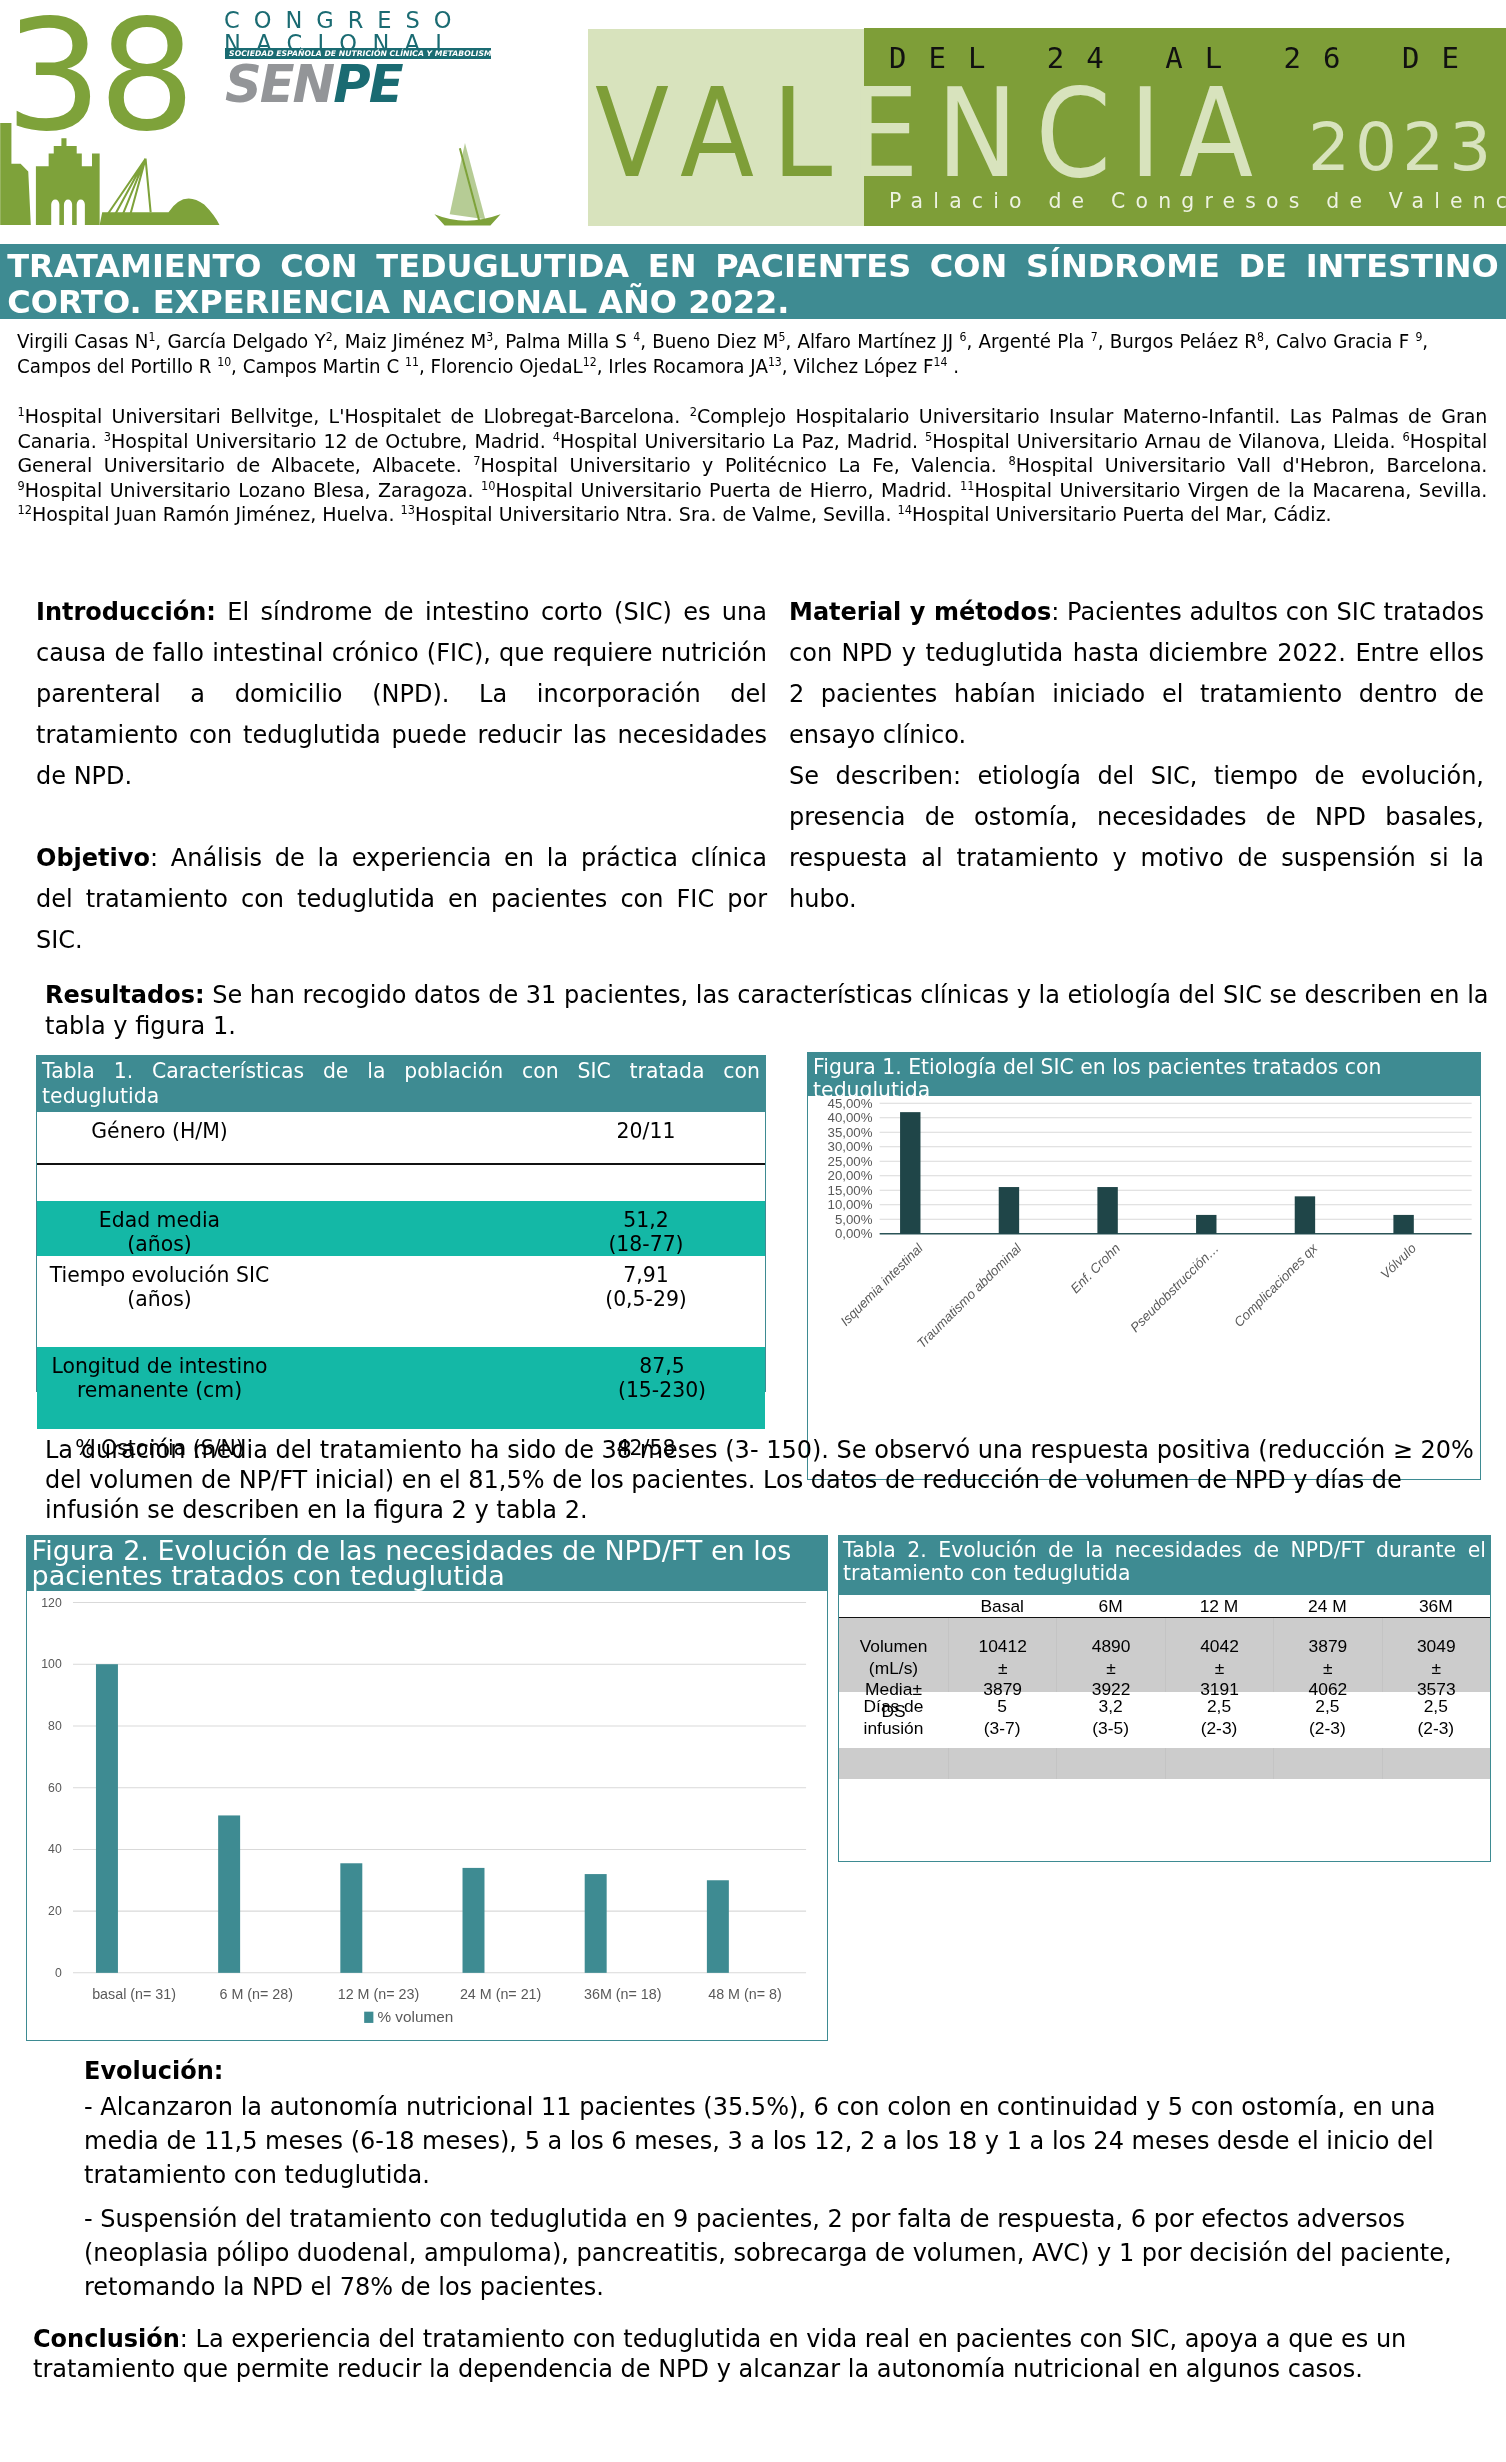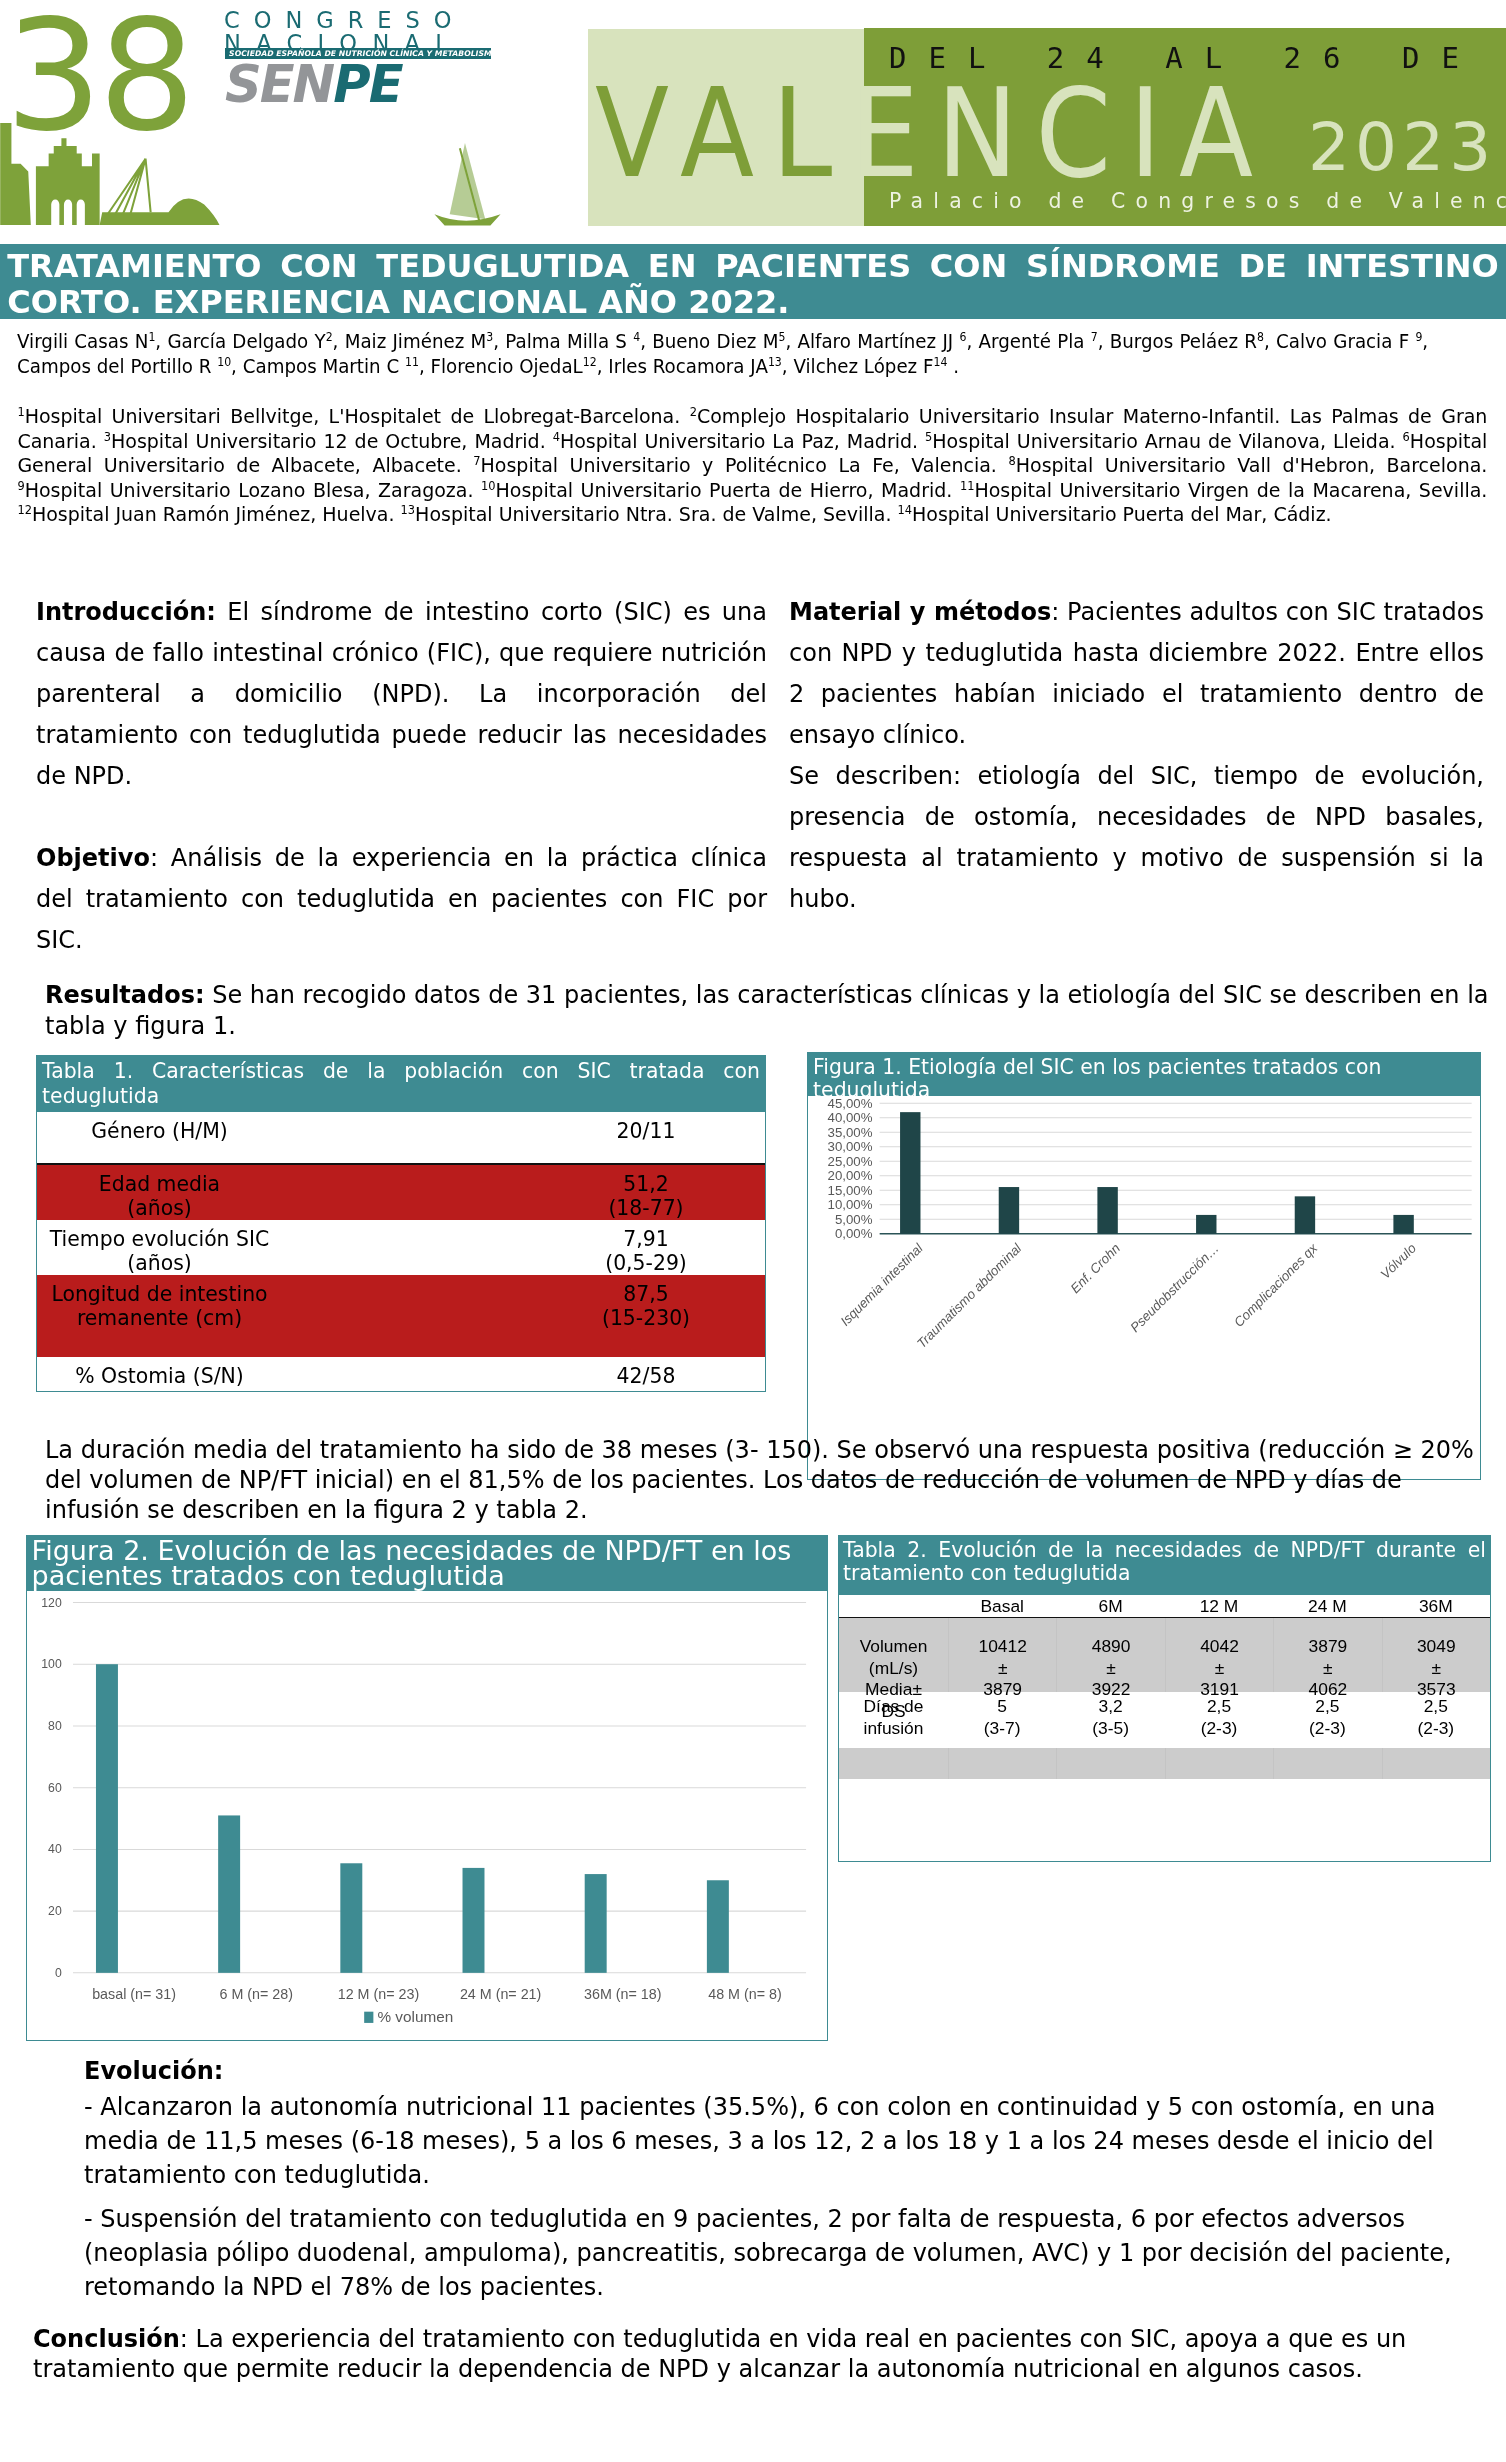--- a/index.html
+++ b/index.html
@@ -43,21 +43,21 @@
   .col .gap { height: 41px; }
   b { font-weight: 700; }
 
   .results-intro { position: absolute; left: 45px; top: 980px; width: 1446px; font-size: 24px; line-height: 31px; }
 
   
   .t1 { position: absolute; left: 36px; top: 1055px; width: 730px; height: 337px; border: 1.5px solid #3e8b92; background: #fff; }
   .panel-head { background: #3e8b92; color: #fff; font-size: 20.4px; line-height: 24.5px; padding: 3.1px 5.1px; text-align: justify; text-align-last: left; }
   .t1 .panel-head { height: 56px; }
   .t1-row { display: grid; grid-template-columns: 245px 245px 1fr; align-items: start; font-size: 20.4px; line-height: 24.5px; text-align: center; }
-  .t1-row.gray { background: #b91c1c; }
+  .t1-row.gray { background: #14b8a6; margin-top: 36px; }
   .t1-row .c { padding-top: 7.2px; }
   .t1 .divider { height: 1.5px; background: #111; }
 
   
   .f1 { position: absolute; left: 807px; top: 1052px; width: 674px; height: 428px; border: 1.5px solid #3e8b92; background: #fff; }
   .f1 .panel-head { height: 43px; font-size: 20.4px; line-height: 22.5px; text-align: left; }
   .f1-plot { position: absolute; left: 0; top: 43px; width: 671px; height: 296px; }
 
   .duration { position: absolute; left: 45px; top: 1435px; width: 1446px; font-size: 24px; line-height: 30px; }
 
@@ -148,21 +148,21 @@
       <div class="t1-row gray" style="height: 55px;">
         <div class="c">Edad media<br>(años)</div>
         <div class="c"></div>
         <div class="c">51,2<br>(18-77)</div>
       </div>
       <div class="t1-row" style="height: 55px;">
         <div class="c">Tiempo evolución SIC<br>(años)</div>
         <div class="c"></div>
         <div class="c">7,91<br>(0,5-29)</div>
       </div>
-      <div class="t1-row gray" style="height: 82px;">
+      <div class="t1-row gray" style="height: 82px; gap: 16px;">
         <div class="c">Longitud de intestino<br>remanente (cm)</div>
         <div class="c"></div>
         <div class="c">87,5<br>(15-230)</div>
       </div>
       <div class="t1-row" style="height: 41px;">
         <div class="c">% Ostomia (S/N)</div>
         <div class="c"></div>
         <div class="c">42/58</div>
       </div>
     </div>

